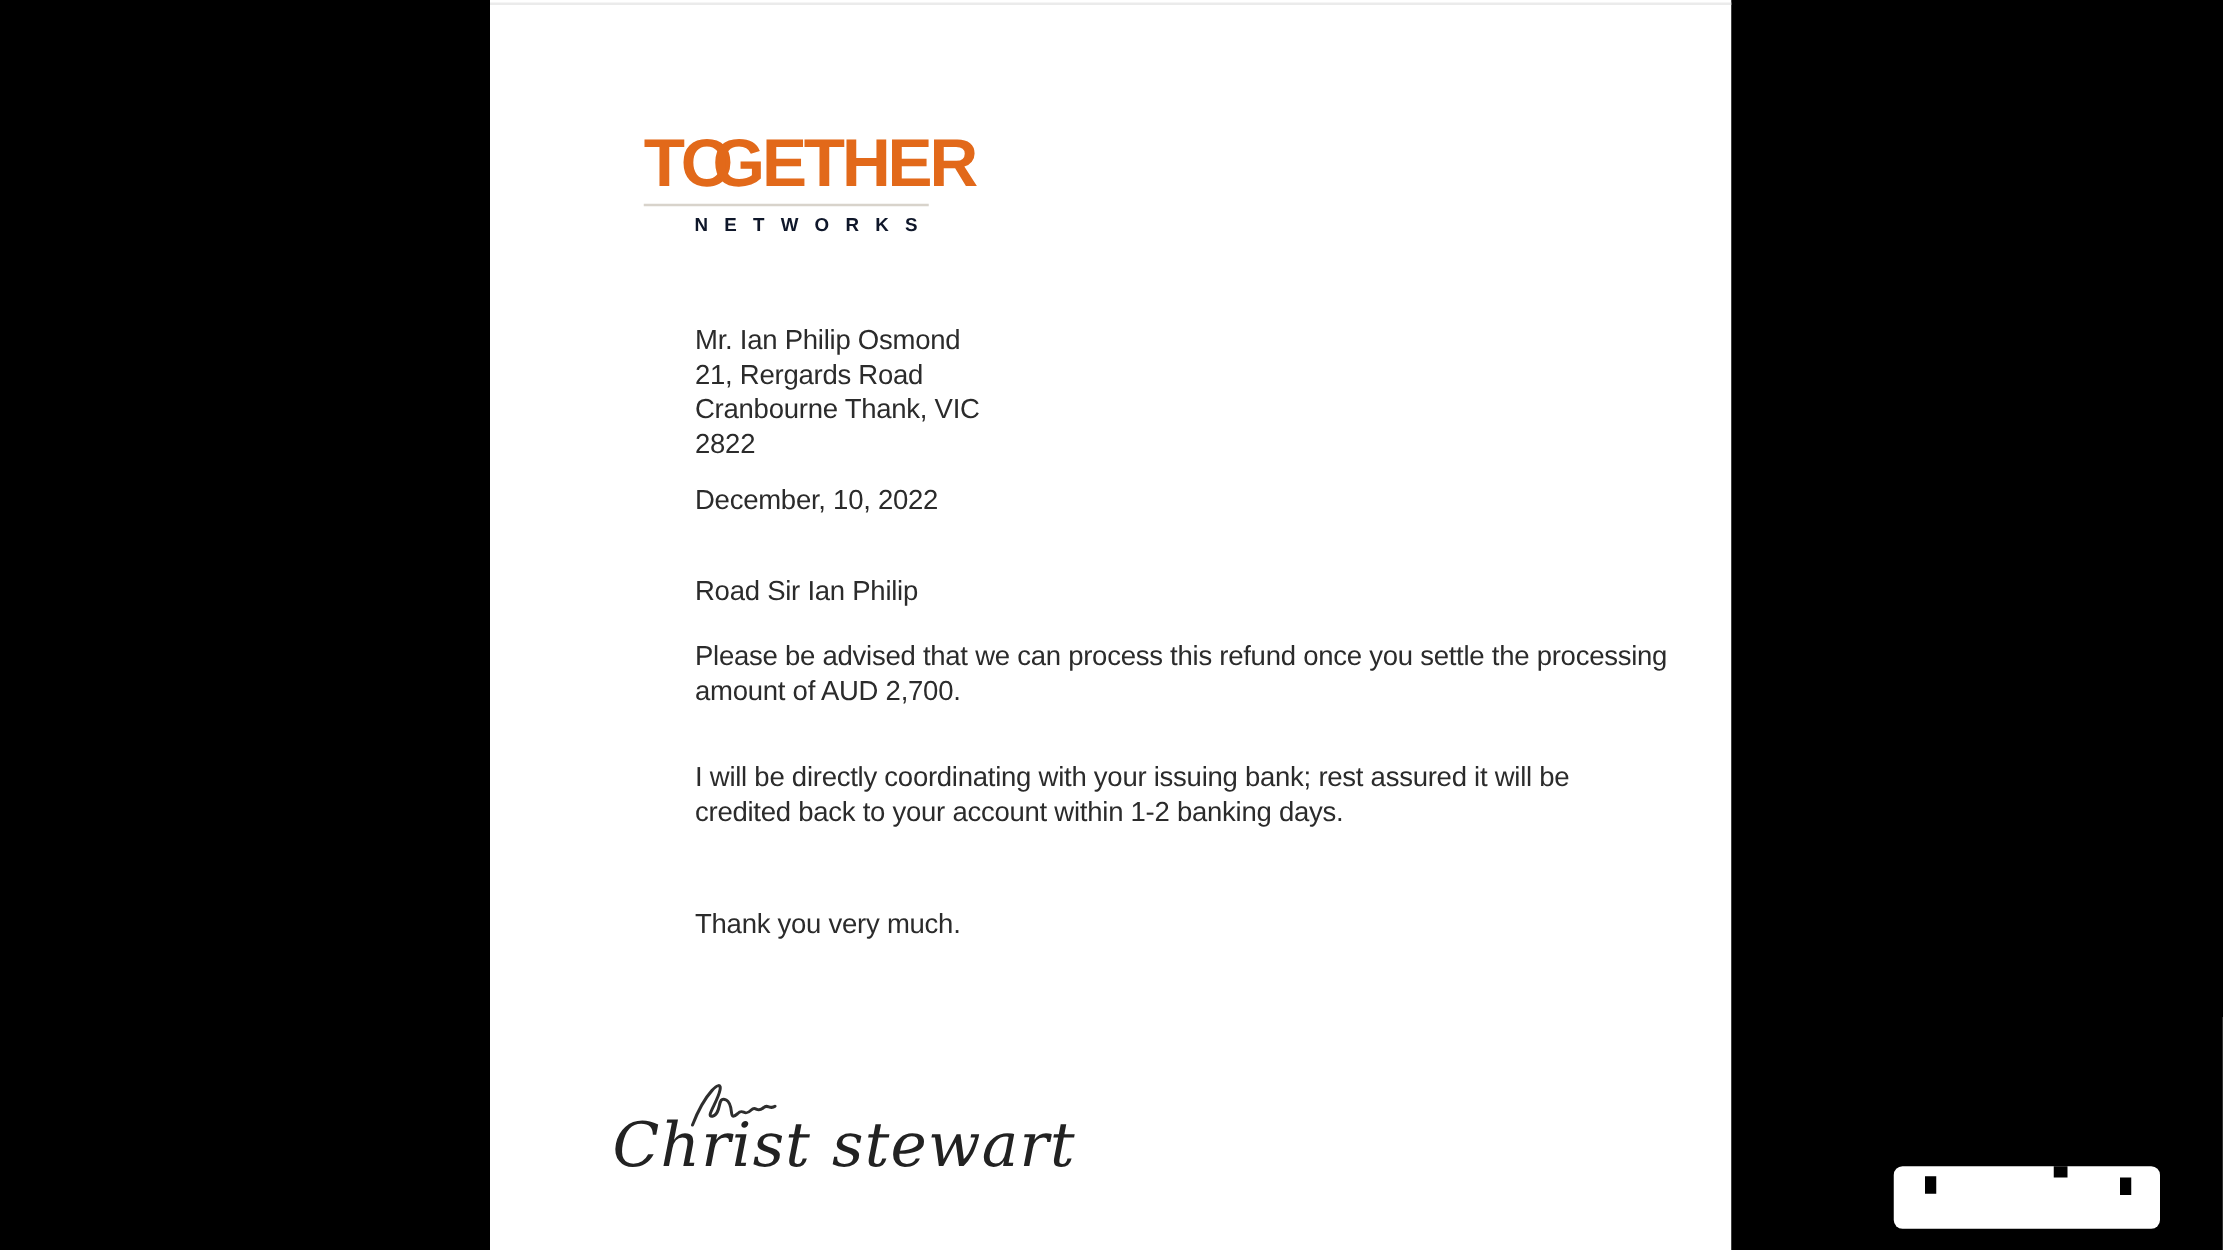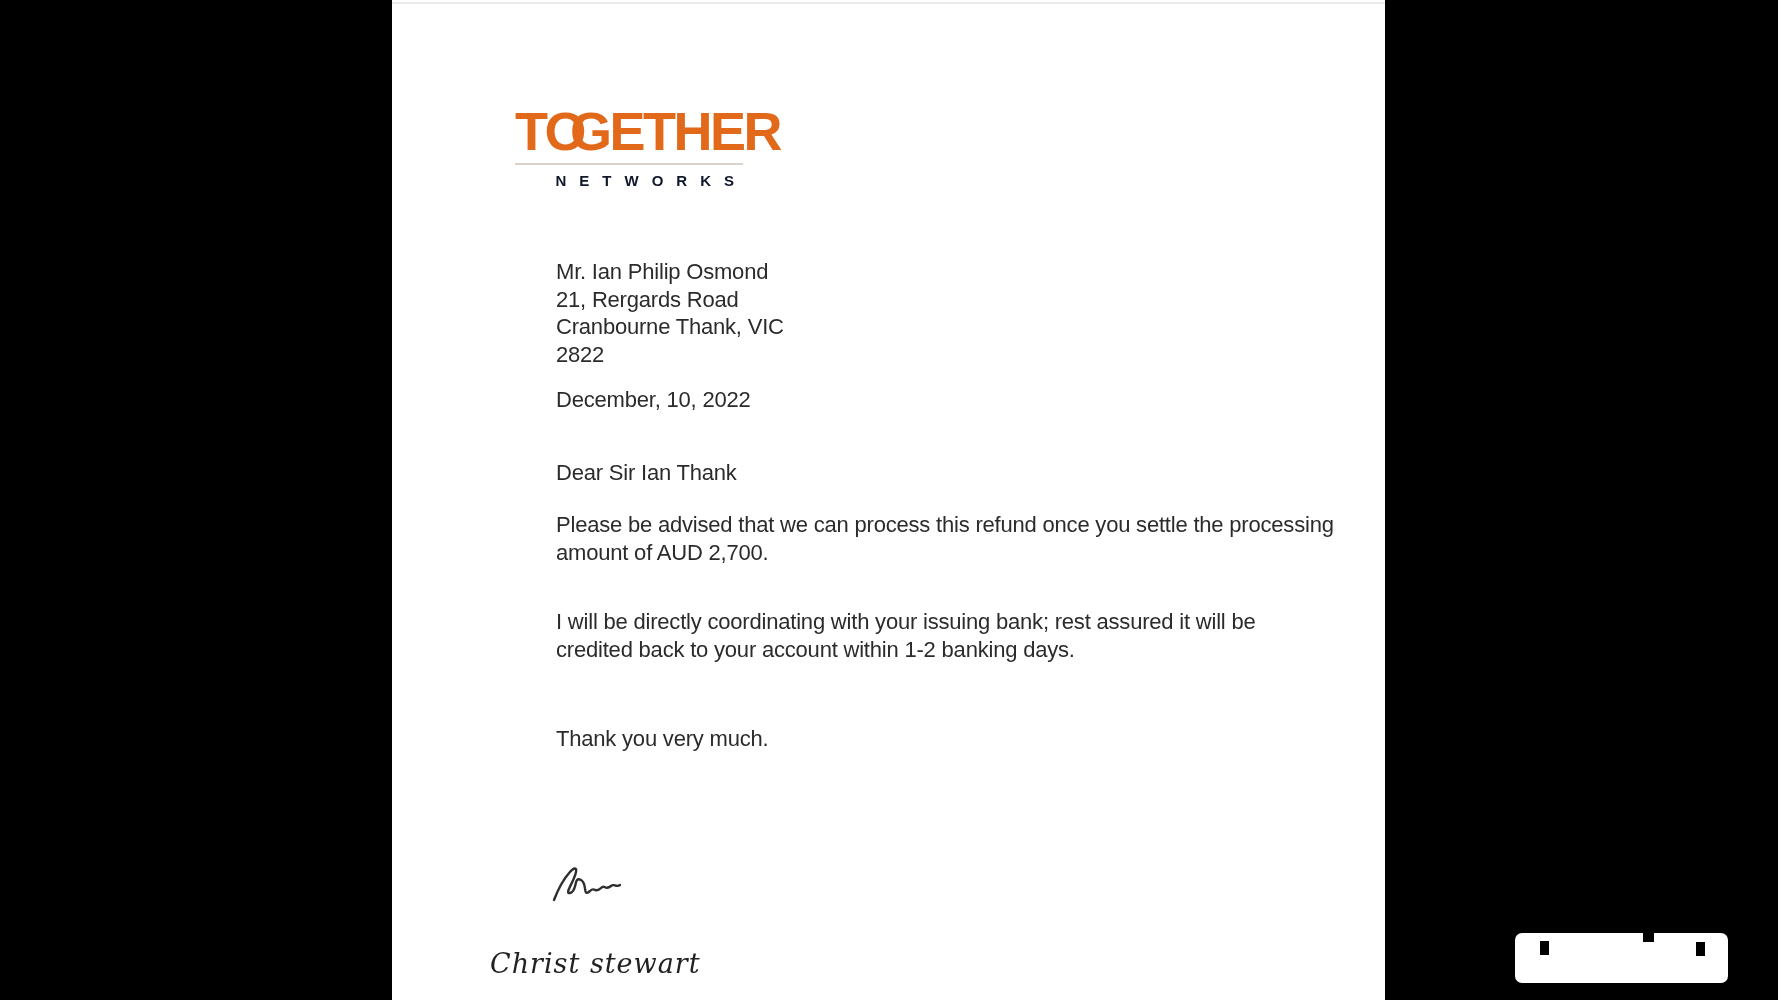--- a/index.html
+++ b/index.html
@@ -89,24 +89,24 @@
   .sig-scribble {
     position: absolute;
     left: 148px;
     top: 860px;
     width: 92px;
     height: 48px;
   }
   .sig-name {
     position: absolute;
     left: 98px;
-    top: 948px;
+    top: 888px;
     font-family: "DejaVu Serif", serif;
     font-style: italic;
-    font-size: 27px;
+    font-size: 49px;
     letter-spacing: 1px;
     color: #222222;
     white-space: nowrap;
   }
   
   .watermark {
     position: absolute;
     left: 1515px;
     top: 933px;
     width: 213px;
@@ -139,21 +139,21 @@
 
     <div class="txt recipient">
       <div>Mr. Ian Philip Osmond</div>
       <div>21, Rergards Road</div>
       <div>Cranbourne Thank, VIC</div>
       <div>2822</div>
     </div>
 
     <div class="txt date-line">December, 10, 2022</div>
 
-    <div class="txt salutation">Dear Sir Ian Thank</div>
+    <div class="txt salutation">Road Sir Ian Philip</div>
 
     <div class="txt para-1">
       <div>Please be advised that we can process this refund once you settle the processing</div>
       <div>amount of AUD 2,700.</div>
     </div>
 
     <div class="txt para-2">
       <div>I will be directly coordinating with your issuing bank; rest assured it will be</div>
       <div>credited back to your account within 1-2 banking days.</div>
     </div>

